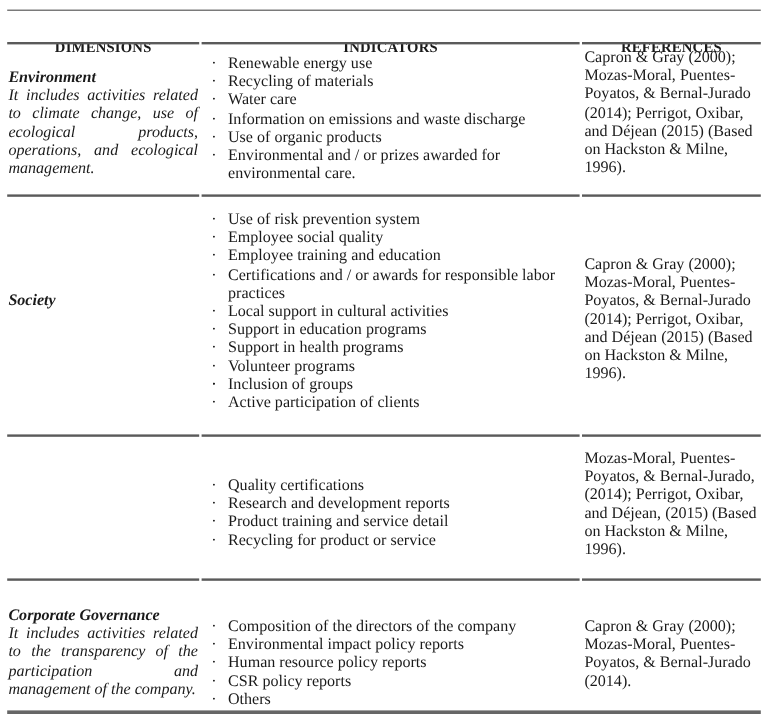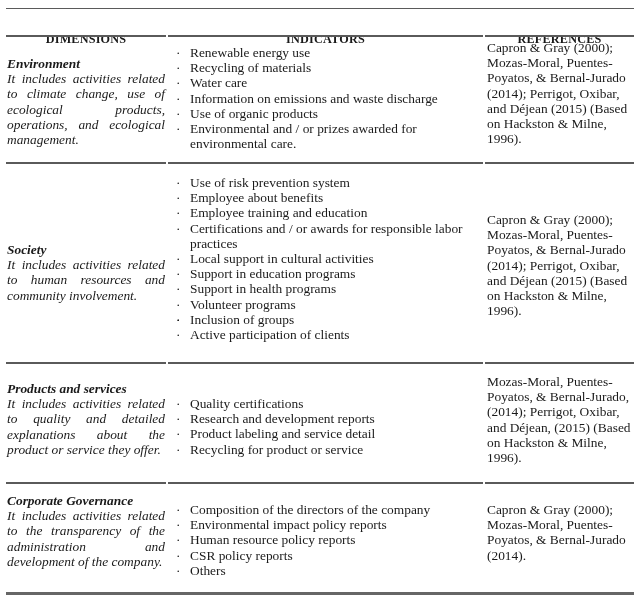--- a/index.html
+++ b/index.html
@@ -143,66 +143,61 @@
     </div>
     <div class="cell ref" style="top:3px;">Capron &amp; Gray (2000); Mozas-Moral, Puentes-Poyatos, &amp; Bernal-Jurado (2014); Perrigot, Oxibar, and Déjean (2015) (Based on Hackston &amp; Milne, 1996).</div>
   </div>
   <div class="rowline seg-a" style="top:154px;"></div>
   <div class="rowline seg-b" style="top:154px;"></div>
   <div class="rowline seg-c" style="top:154px;"></div>
 
   <div class="row" style="top:156px;height:198px;">
     <div class="cell dim" style="top:78px;">
       <span class="title">Society</span>
-      <span class="desc">It includes activities related to human resources and community involvement.</span>
     </div>
     <div class="cell ind" style="top:11px;">
       <ul>
           <li><span class="bullet">·</span><span>Use of risk prevention system</span></li>
-          <li><span class="bullet">·</span><span>Employee about benefits</span></li>
+          <li><span class="bullet">·</span><span>Employee social quality</span></li>
           <li><span class="bullet">·</span><span>Employee training and education</span></li>
           <li><span class="bullet">·</span><span>Certifications and / or awards for responsible labor practices</span></li>
           <li><span class="bullet">·</span><span>Local support in cultural activities</span></li>
           <li><span class="bullet">·</span><span>Support in education programs</span></li>
           <li><span class="bullet">·</span><span>Support in health programs</span></li>
           <li><span class="bullet">·</span><span>Volunteer programs</span></li>
           <li><span class="bullet">·</span></li>
           <li><span class="bullet">·</span><span>Inclusion of groups</span></li>
           <li><span class="bullet">·</span><span>Active participation of clients</span></li>
         </ul>
     </div>
     <div class="cell ref" style="top:48px;">Capron &amp; Gray (2000); Mozas-Moral, Puentes-Poyatos, &amp; Bernal-Jurado (2014); Perrigot, Oxibar, and Déjean (2015) (Based on Hackston &amp; Milne, 1996).</div>
   </div>
   <div class="rowline seg-a" style="top:354px;"></div>
   <div class="rowline seg-b" style="top:354px;"></div>
   <div class="rowline seg-c" style="top:354px;"></div>
 
   <div class="row" style="top:356px;height:118px;">
-    <div class="cell dim" style="top:17px;">
-      <span class="title">Products and services</span>
-      <span class="desc">It includes activities related to quality and detailed explanations about the product or service they offer.</span>
-    </div>
     <div class="cell ind" style="top:32px;">
       <ul>
           <li><span class="bullet">·</span><span>Quality certifications</span></li>
           <li><span class="bullet">·</span><span>Research and development reports</span></li>
-          <li><span class="bullet">·</span><span>Product labeling and service detail</span></li>
+          <li><span class="bullet">·</span><span>Product training and service detail</span></li>
           <li><span class="bullet">·</span><span>Recycling for product or service</span></li>
         </ul>
     </div>
     <div class="cell ref" style="top:10px;">Mozas-Moral, Puentes-Poyatos, &amp; Bernal-Jurado, (2014); Perrigot, Oxibar, and Déjean, (2015) (Based on Hackston &amp; Milne, 1996).</div>
   </div>
   <div class="rowline seg-a" style="top:474px;"></div>
   <div class="rowline seg-b" style="top:474px;"></div>
   <div class="rowline seg-c" style="top:474px;"></div>
 
-  <div class="row" style="top:476px;height:100px;">
+  <div class="row" style="top:488px;height:100px;">
     <div class="cell dim" style="top:9px;">
       <span class="title">Corporate Governance</span>
-      <span class="desc">It includes activities related to the transparency of the administration and development of the company.</span>
+      <span class="desc">It includes activities related to the transparency of the participation and management of the company.</span>
     </div>
     <div class="cell ind" style="top:18px;">
       <ul>
           <li><span class="bullet">·</span><span>Composition of the directors of the company</span></li>
           <li><span class="bullet">·</span><span>Environmental impact policy reports</span></li>
           <li><span class="bullet">·</span><span>Human resource policy reports</span></li>
           <li><span class="bullet">·</span><span>CSR policy reports</span></li>
           <li><span class="bullet">·</span><span>Others</span></li>
         </ul>
     </div>

